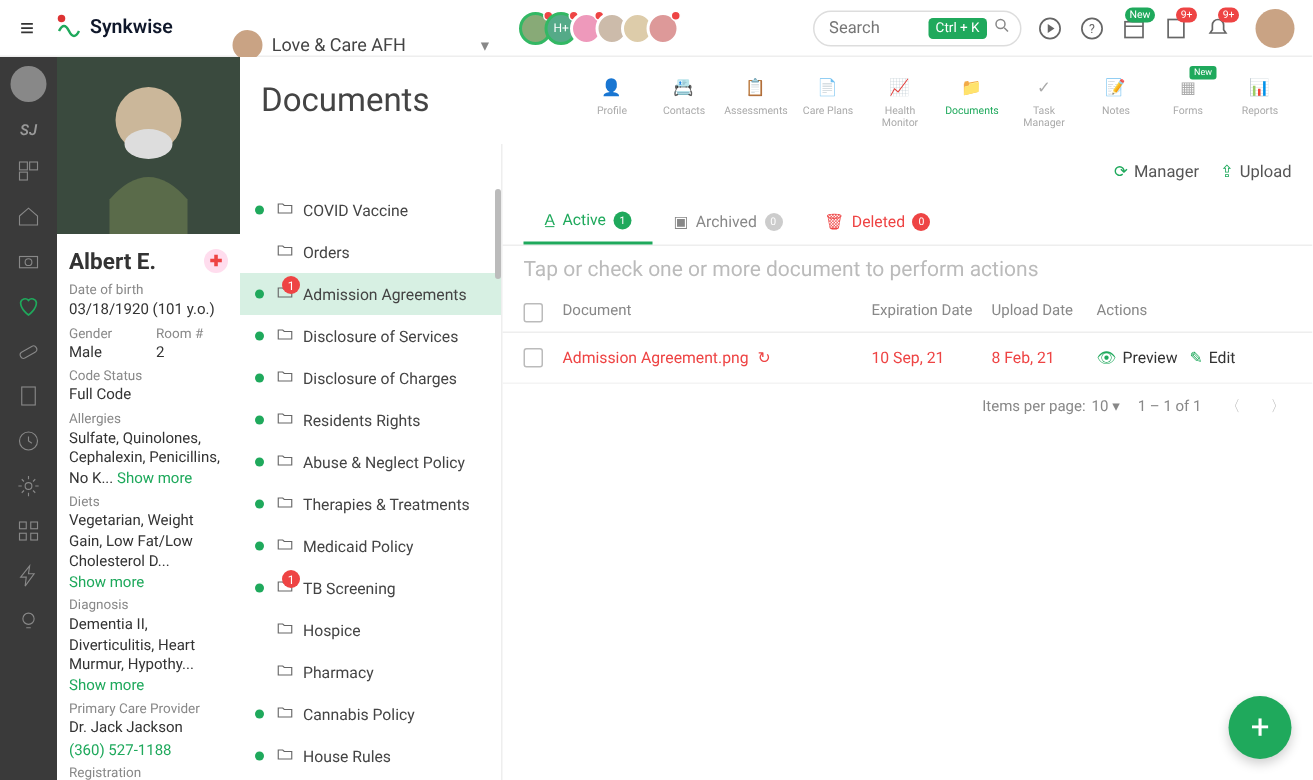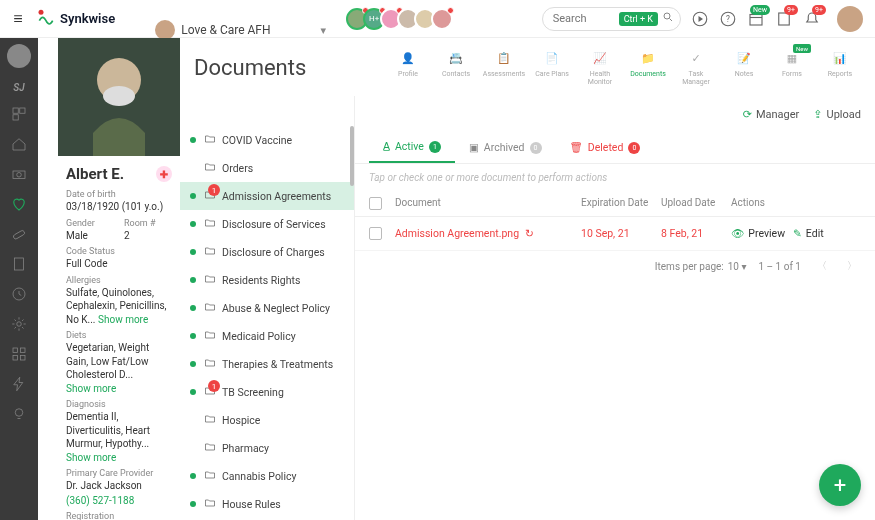--- a/index.html
+++ b/index.html
@@ -28,21 +28,21 @@
 .top-icons .badge.green { background: #1fa95c; }
 .user-av { width: 26px; height: 26px; border-radius: 50%; background: #c9a384; margin-left: 6px; margin-right: 6px; }
 
 .layout { display: flex; height: calc(520px - 38px); }
 .rail { width: 38px; background: #3a3a3a; display: flex; flex-direction: column; align-items: center; padding-top: 6px; gap: 12px; font-style: italic; }
 .rail .rav { width: 24px; height: 24px; border-radius: 50%; background: #888; }
 .rail .rini { color: #999; font-size: 10px; font-weight: 600; margin-top: 2px; }
 .rail .ri { width: 18px; height: 18px; display: flex; align-items: center; justify-content: center; color: #888; cursor: pointer; }
 .rail .ri.active { color: #1fa95c; }
 
-.profile { width: 122px; padding: 0; overflow-y: auto; margin-left: 20px; }
+.profile { width: 122px; padding: 0; overflow-y: auto; }
 .profile .photo { width: 122px; height: 118px; background: #4a5a4a; object-fit: cover; }
 .profile .body { padding: 6px 8px; }
 .pname { font-size: 15px; font-weight: 700; display: flex; align-items: center; justify-content: space-between; margin-bottom: 6px; }
 .pname .med { width: 16px; height: 16px; border-radius: 50%; background: #fde; color: #e44; display: flex; align-items: center; justify-content: center; font-size: 10px; }
 .plabel { color: #888; font-size: 9px; margin-top: 4px; }
 .pval { font-size: 10px; color: #333; margin-top: 1px; line-height: 1.35; }
 .prow { display: flex; gap: 10px; }
 .prow > div { flex: 1; }
 .link { color: #1fa95c; cursor: pointer; }
 
@@ -72,21 +72,21 @@
 
 .tabs { display: flex; border-bottom: 1px solid #eee; padding: 0 14px; height: 32px; }
 .tab { display: flex; align-items: center; padding: 0 14px; font-size: 10.5px; cursor: pointer; color: #888; gap: 5px; position: relative; }
 .tab.active { color: #1fa95c; border-bottom: 2px solid #1fa95c; }
 .tab.del { color: #e44; }
 .tab .b { width: 12px; height: 12px; border-radius: 50%; font-size: 7px; display: flex; align-items: center; justify-content: center; color: #fff; }
 .tab .b.g { background: #1fa95c; }
 .tab .b.gr { background: #ccc; }
 .tab .b.r { background: #e44; }
 
-.hint { padding: 8px 14px; color: #bbb; font-size: 10px; font-style: italic; }
+.hint { padding: 8px 14px; color: #bbb; font-size: 14px; }
 .thead { display: flex; padding: 6px 14px; font-size: 10px; color: #888; border-bottom: 1px solid #eee; }
 .thead .chk, .trow .chk { width: 26px; }
 .thead .c-doc, .trow .c-doc { flex: 1; }
 .thead .c-exp, .trow .c-exp { width: 80px; }
 .thead .c-upl, .trow .c-upl { width: 70px; }
 .thead .c-act, .trow .c-act { width: 130px; display: flex; gap: 8px; }
 .trow { display: flex; padding: 10px 14px; font-size: 10.5px; align-items: center; border-bottom: 1px solid #f4f4f4; }
 .trow .c-doc { color: #e44; display: flex; align-items: center; gap: 6px; }
 .trow .c-exp { color: #e44; }
 .trow .c-upl { color: #e44; }
@@ -350,29 +350,29 @@
             </svg></span>
 
     <span>Abuse &amp; Neglect Policy</span>
         </div>
         <div class="docitem">
           <span class="dot "></span>
     <span class="folder-ic"><svg width="12" height="12" viewBox="0 0 24 24">
               <path d="M3 6h6l2 2h10v10H3z" stroke="#666" fill="none" stroke-width="1.5"></path>
             </svg></span>
 
+    <span>Therapies &amp; Treatments</span>
+        </div>
+        <div class="docitem">
+          <span class="dot "></span>
+    <span class="folder-ic"><svg width="12" height="12" viewBox="0 0 24 24">
+              <path d="M3 6h6l2 2h10v10H3z" stroke="#666" fill="none" stroke-width="1.5"></path>
+            </svg></span>
+
     <span>Medicaid Policy</span>
-        </div>
-        <div class="docitem">
-          <span class="dot "></span>
-    <span class="folder-ic"><svg width="12" height="12" viewBox="0 0 24 24">
-              <path d="M3 6h6l2 2h10v10H3z" stroke="#666" fill="none" stroke-width="1.5"></path>
-            </svg></span>
-
-    <span>Therapies &amp; Treatments</span>
         </div>
         <div class="docitem">
           <span class="dot "></span>
     <span class="folder-ic"><svg width="12" height="12" viewBox="0 0 24 24">
               <path d="M3 6h6l2 2h10v10H3z" stroke="#666" fill="none" stroke-width="1.5"></path>
             </svg></span>
     <span class="count">1</span>
     <span>TB Screening</span>
         </div>
         <div class="docitem">

